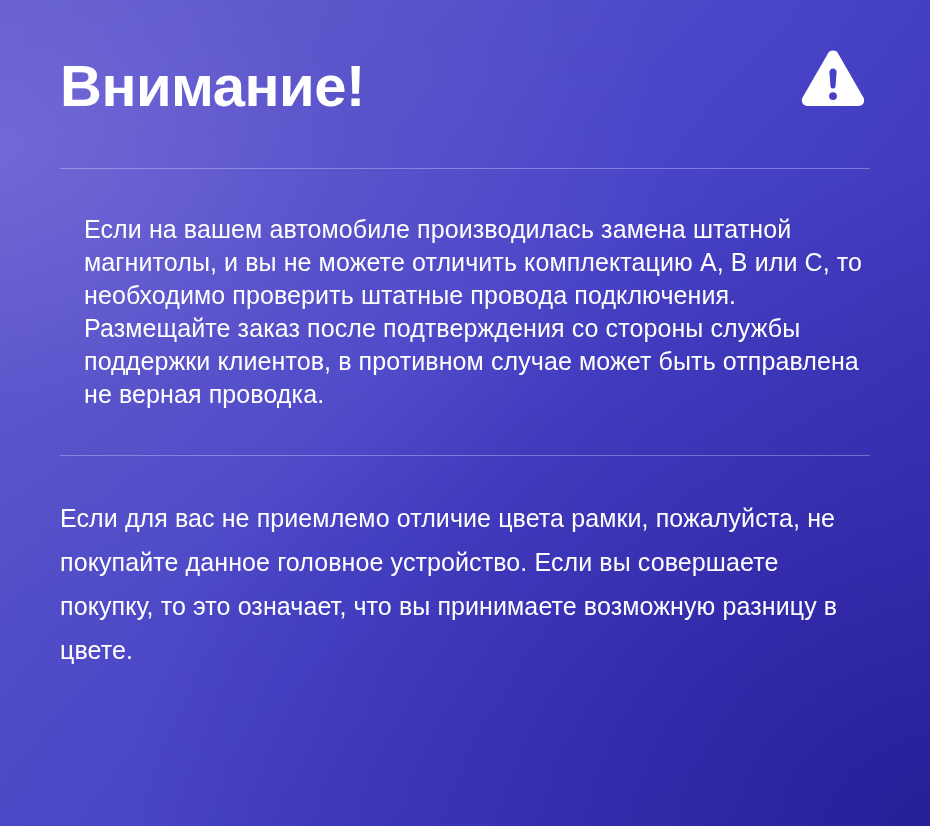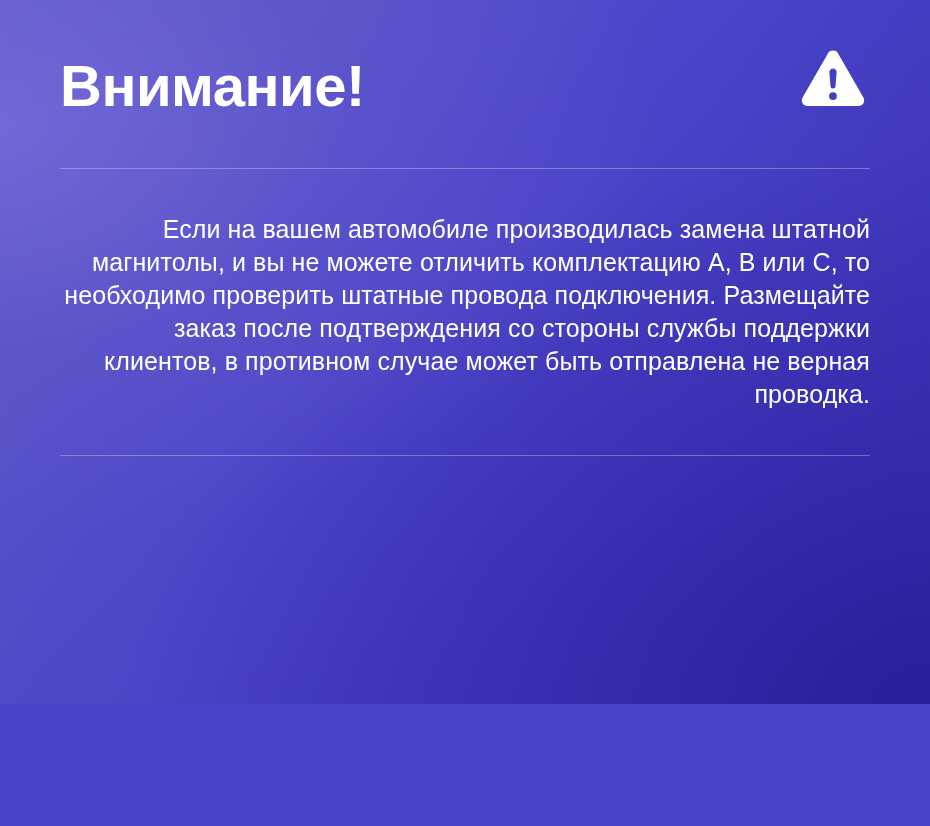--- a/index.html
+++ b/index.html
@@ -12,27 +12,26 @@
 
   body {
     font-family: "Liberation Sans", "DejaVu Sans", sans-serif;
     background: #4a44c8;
     overflow: hidden;
   }
 
   .banner {
     position: relative;
     width: 930px;
-    height: 704px;
+    height: 826px;
     background:
       radial-gradient(115% 95% at 0% 18%, rgba(109,99,214,0.95) 0%, rgba(92,83,205,0.55) 33%, rgba(74,66,196,0.0) 62%),
       radial-gradient(120% 110% at 100% 100%, rgba(40,32,160,0.92) 0%, rgba(51,42,175,0.55) 38%, rgba(66,57,190,0.0) 72%),
       linear-gradient(125deg, #5a55c9 0%, #5350c6 22%, #4a45c9 50%, #413ac0 74%, #362faf 100%);
     overflow: hidden;
-    text-align: right;
   }
 
   .banner::after {
     content: "";
     position: absolute;
     inset: 0;
     pointer-events: none;
     background: linear-gradient(140deg, rgba(255,255,255,0.05) 0%, rgba(255,255,255,0.0) 40%, rgba(0,0,0,0.06) 100%);
   }
 
@@ -85,20 +84,21 @@
     padding-bottom: 44px;
   }
 
   .block-one p {
     font-size: 25px;
     line-height: 33px;
     color: #ffffff;
     font-weight: 400;
     max-width: 830px;
     letter-spacing: 0.1px;
+    margin-left: 24px;
   }
 
   .block-two {
     padding-top: 40px;
     padding-bottom: 30px;
   }
 
   .block-two p {
     font-size: 25px;
     line-height: 44px;
@@ -132,16 +132,17 @@
 
     <hr class="divider">
 
     <div class="block-one">
       <p>Если на вашем автомобиле производилась замена штатной магнитолы, и вы не можете отличить комплектацию A, B или C, то необходимо проверить штатные провода подключения. Размещайте заказ после подтверждения со стороны службы поддержки клиентов, в противном случае может быть отправлена не верная проводка.</p>
     </div>
 
     <hr class="divider">
 
     <div class="block-two">
+      <p>Если для вас не приемлемо отличие цвета рамки, пожалуйста, не покупайте данное головное устройство. Если вы совершаете покупку, то это означает, что вы принимаете возможную разницу в цвете.</p>
     </div>
 
   </div>
 </div>
 
 </body></html>

